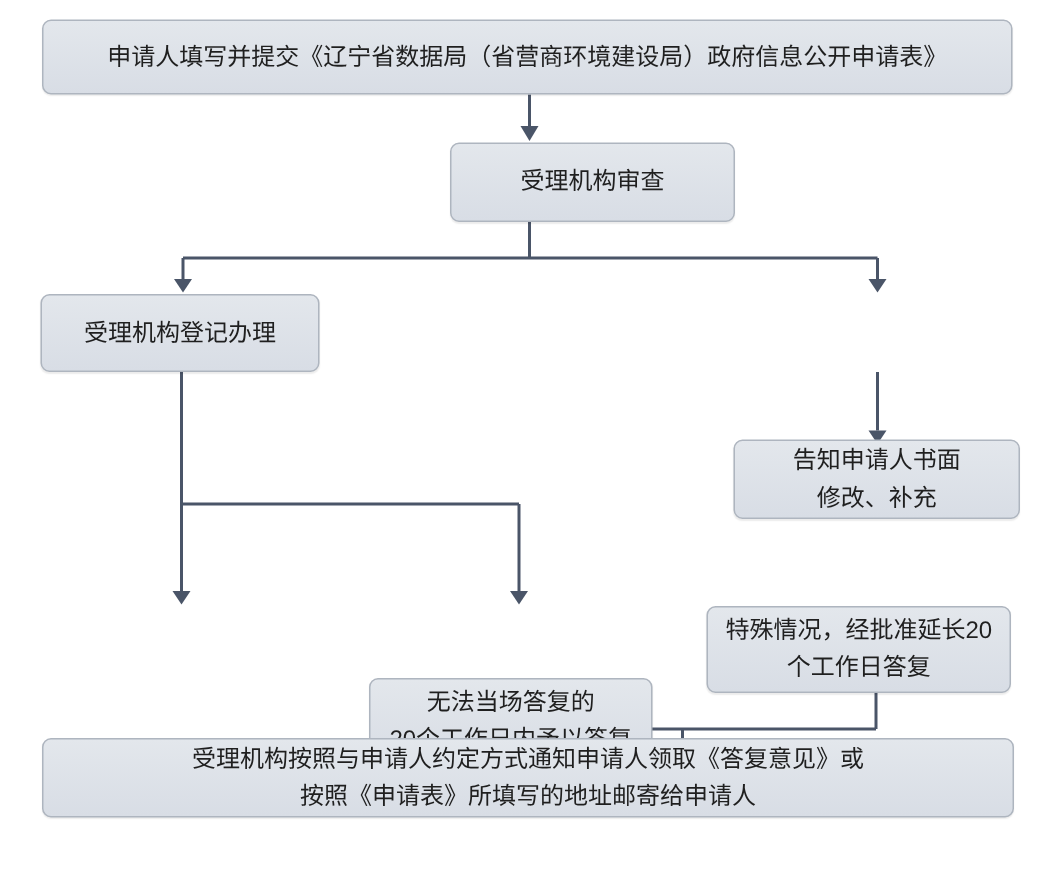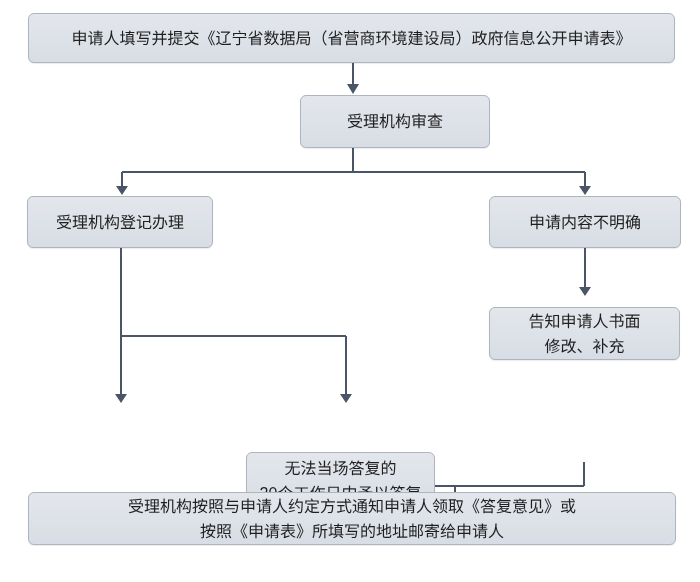--- a/index.html
+++ b/index.html
@@ -30,21 +30,21 @@
     text-align:center;
     font-size:16px;line-height:25px;
     white-space:pre-line;
     box-sizing:border-box;
     box-shadow:0 1px 1px rgba(0,0,0,0.08);
   }
   .b1{left:28px;top:13px;width:647px;height:50px;}
   .b2{left:258px;top:95px;width:190px;height:53px;margin-left:42px;}
   .b3{left:27px;top:196px;width:186px;height:52px;text-align:right;}
   .b4{left:489px;top:196px;width:192px;height:52px;}
-  .b5{left:489px;top:307px;width:191px;height:53px;}
+  .b5{left:489px;top:293px;width:191px;height:53px;}
   .b6{left:27px;top:404px;width:187px;height:58px;}
   .b7{left:246px;top:404px;width:189px;height:58px;margin-top:48px;}
   .b8{left:471px;top:404px;width:203px;height:58px;}
   .b9{left:28px;top:492px;width:648px;height:53px;}
 </style>
 </head>
 <body>
 
 <div class="canvas">
 
@@ -83,34 +83,35 @@
   </div>
 
   <div class="node b2">
     <span>受理机构审查</span>
   </div>
 
   <div class="node b3">
     <span>受理机构登记办理</span>
   </div>
 
-  <div class="node b4">
-    <span>申请内容不明确</span>
-  </div>
 
   <div class="node b5">
     <span>告知申请人书面
 修改、补充</span>
   </div>
 
 
   <div class="node b7">
     <span>无法当场答复的
 20个工作日内予以答复</span>
   </div>
 
+  <div class="node b8">
+    <span>特殊情况，经批准延长20
+个工作日答复</span>
+  </div>
 
   <div class="node b9">
     <span>受理机构按照与申请人约定方式通知申请人领取《答复意见》或
 按照《申请表》所填写的地址邮寄给申请人</span>
   </div>
 
 </div>
 
 </body></html>

